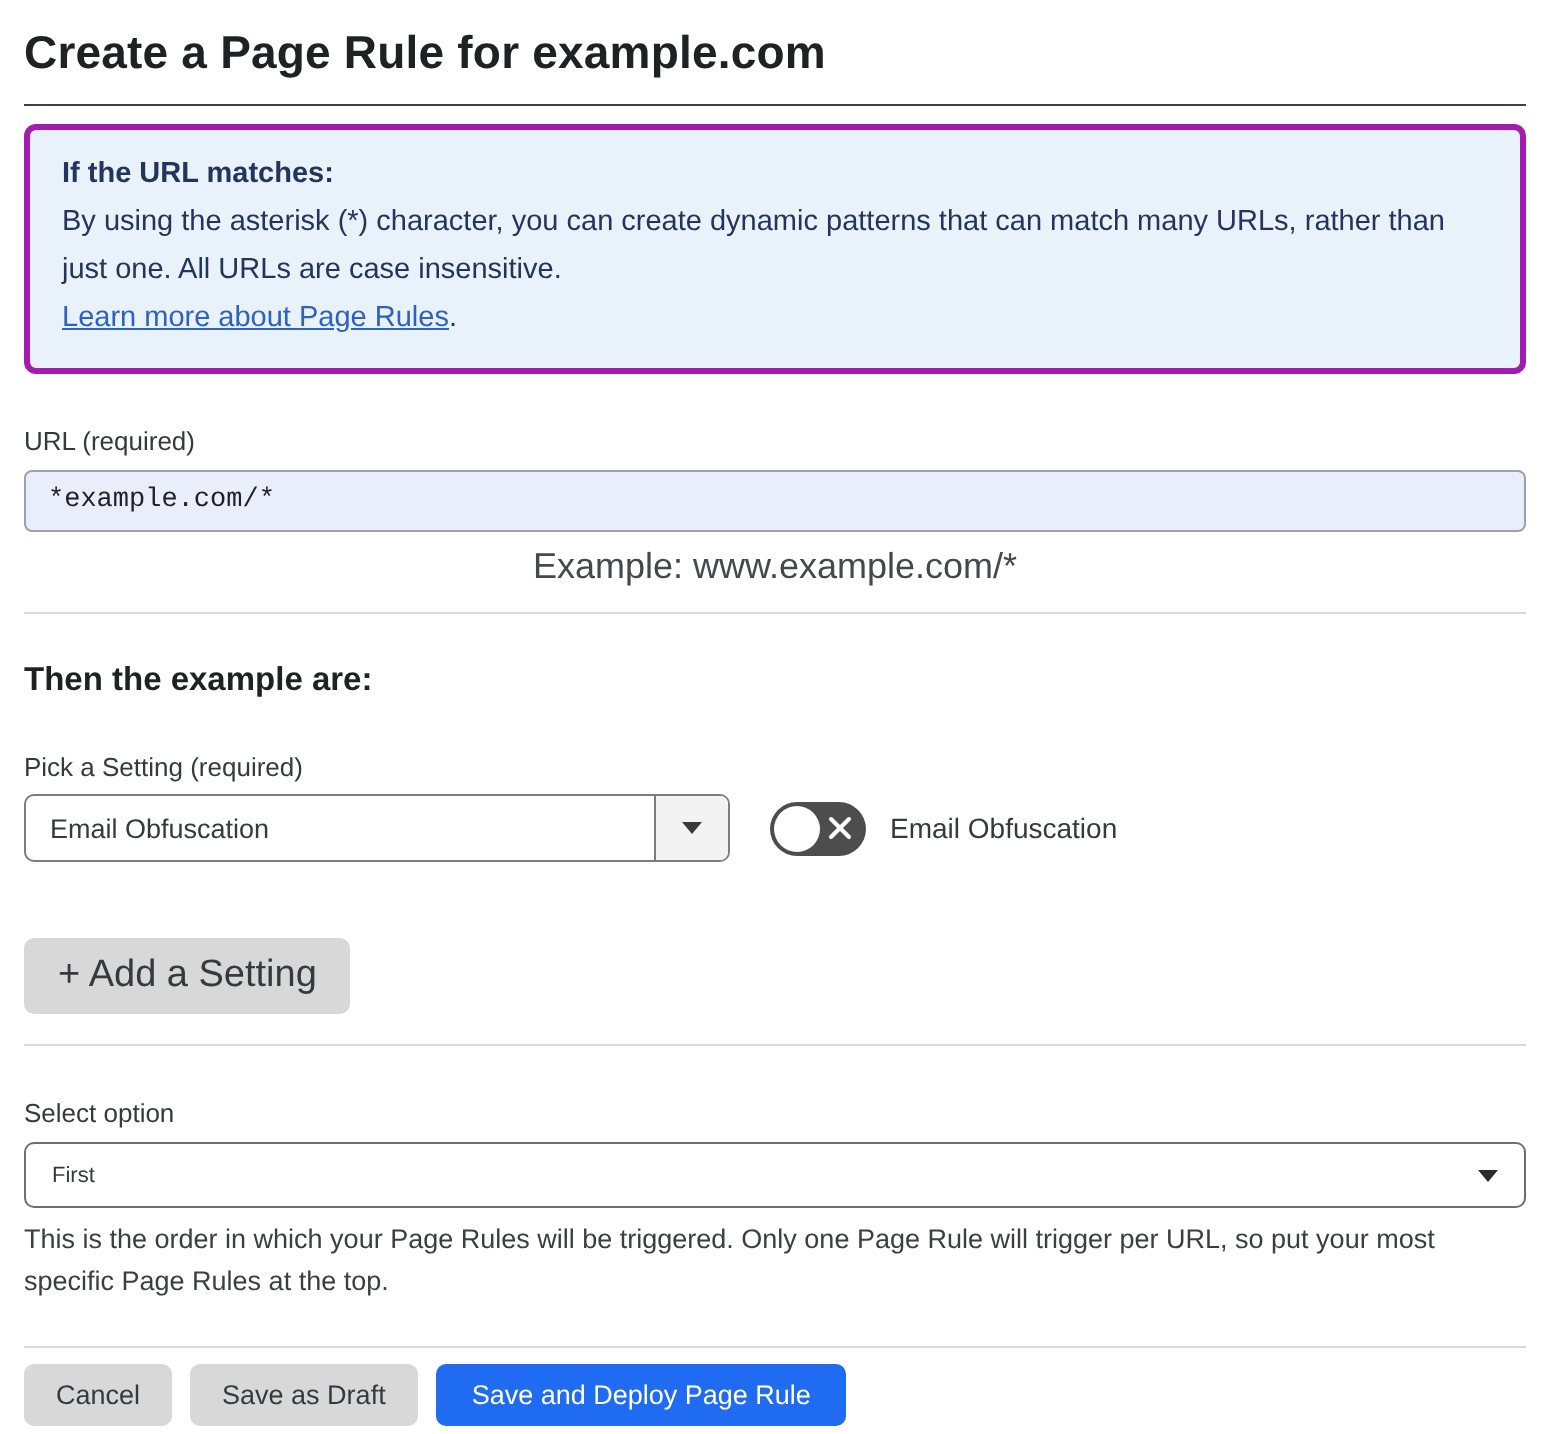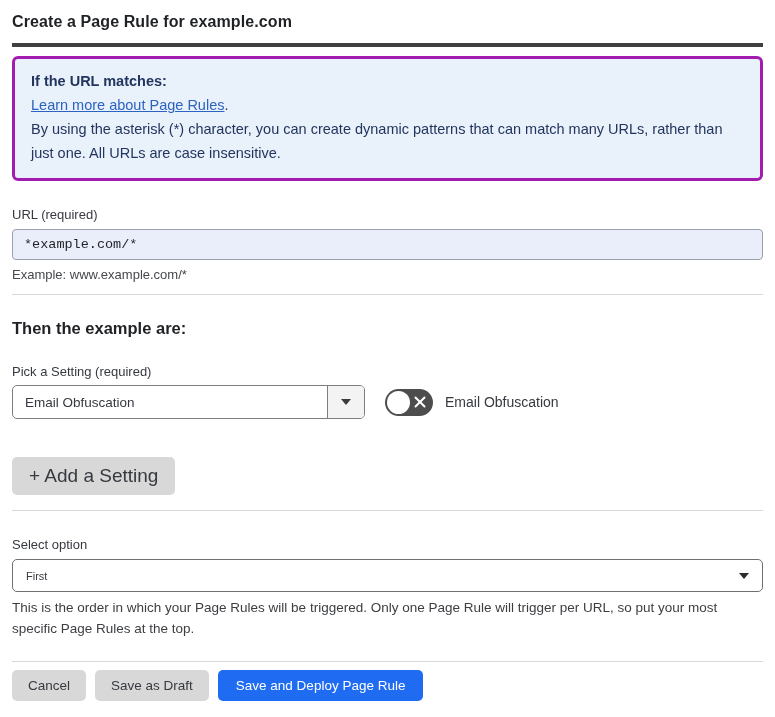--- a/index.html
+++ b/index.html
@@ -8,26 +8,26 @@
     width: 775px;
     height: 717px;
     background: #ffffff;
     font-family: "Liberation Sans", sans-serif;
     color: #36393f;
     overflow: hidden;
   }
   .container { padding: 10px 12px 0 12px; }
 
   .page-title {
-    font-size: 16px;
+    font-size: 23px;
     font-weight: 700;
     color: #1f2124;
     margin: 0;
     padding: 3px 0 12px 0;
-    border-bottom: 4px solid #404040;
+    border-bottom: 1px solid #404040;
     letter-spacing: 0.1px;
   }
 
   .info-box {
     margin-top: 9px;
     background: #e9f1fb;
     border: 3px solid #a21caf;
     border-radius: 6px;
     padding: 10px 16px 13px 16px;
     font-size: 14.5px;
@@ -56,23 +56,24 @@
     border: 1px solid #9aa1ad;
     border-radius: 4px;
     padding: 0 11px;
     font-size: 13.5px;
     color: #1f2124;
     font-family: Liberation Mono, monospace;
     outline: none;
   }
 
   .helper-text {
-    font-size: 13px;
+    font-size: 18px;
     color: #46484d;
     margin-top: 7px;
+    text-align: center;
   }
 
   .divider {
     border: none;
     border-top: 1px solid #d8d8d8;
     margin: 12px 0 0 0;
   }
 
   .section-heading {
     font-size: 16.5px;
@@ -204,22 +205,22 @@
 </style>
 </head>
 <body>
 
 <div class="container">
 
   <h1 class="page-title">Create a Page Rule for example.com</h1>
 
   <div class="info-box">
     <div class="info-heading">If the URL matches:</div>
+    <div>By using the asterisk (*) character, you can create dynamic patterns that can match many URLs, rather than just one. All URLs are case insensitive.</div>
     <div><a class="info-link">Learn more about Page Rules</a><span>.</span></div>
-    <div>By using the asterisk (*) character, you can create dynamic patterns that can match many URLs, rather than just one. All URLs are case insensitive.</div>
   </div>
 
   <div class="field-label">URL (required)</div>
   <input class="url-input" type="text" value="*example.com/*" style="">
   <div class="helper-text">Example: www.example.com/*</div>
 
   <hr class="divider">
 
   <h2 class="section-heading">Then the example are:</h2>
 

